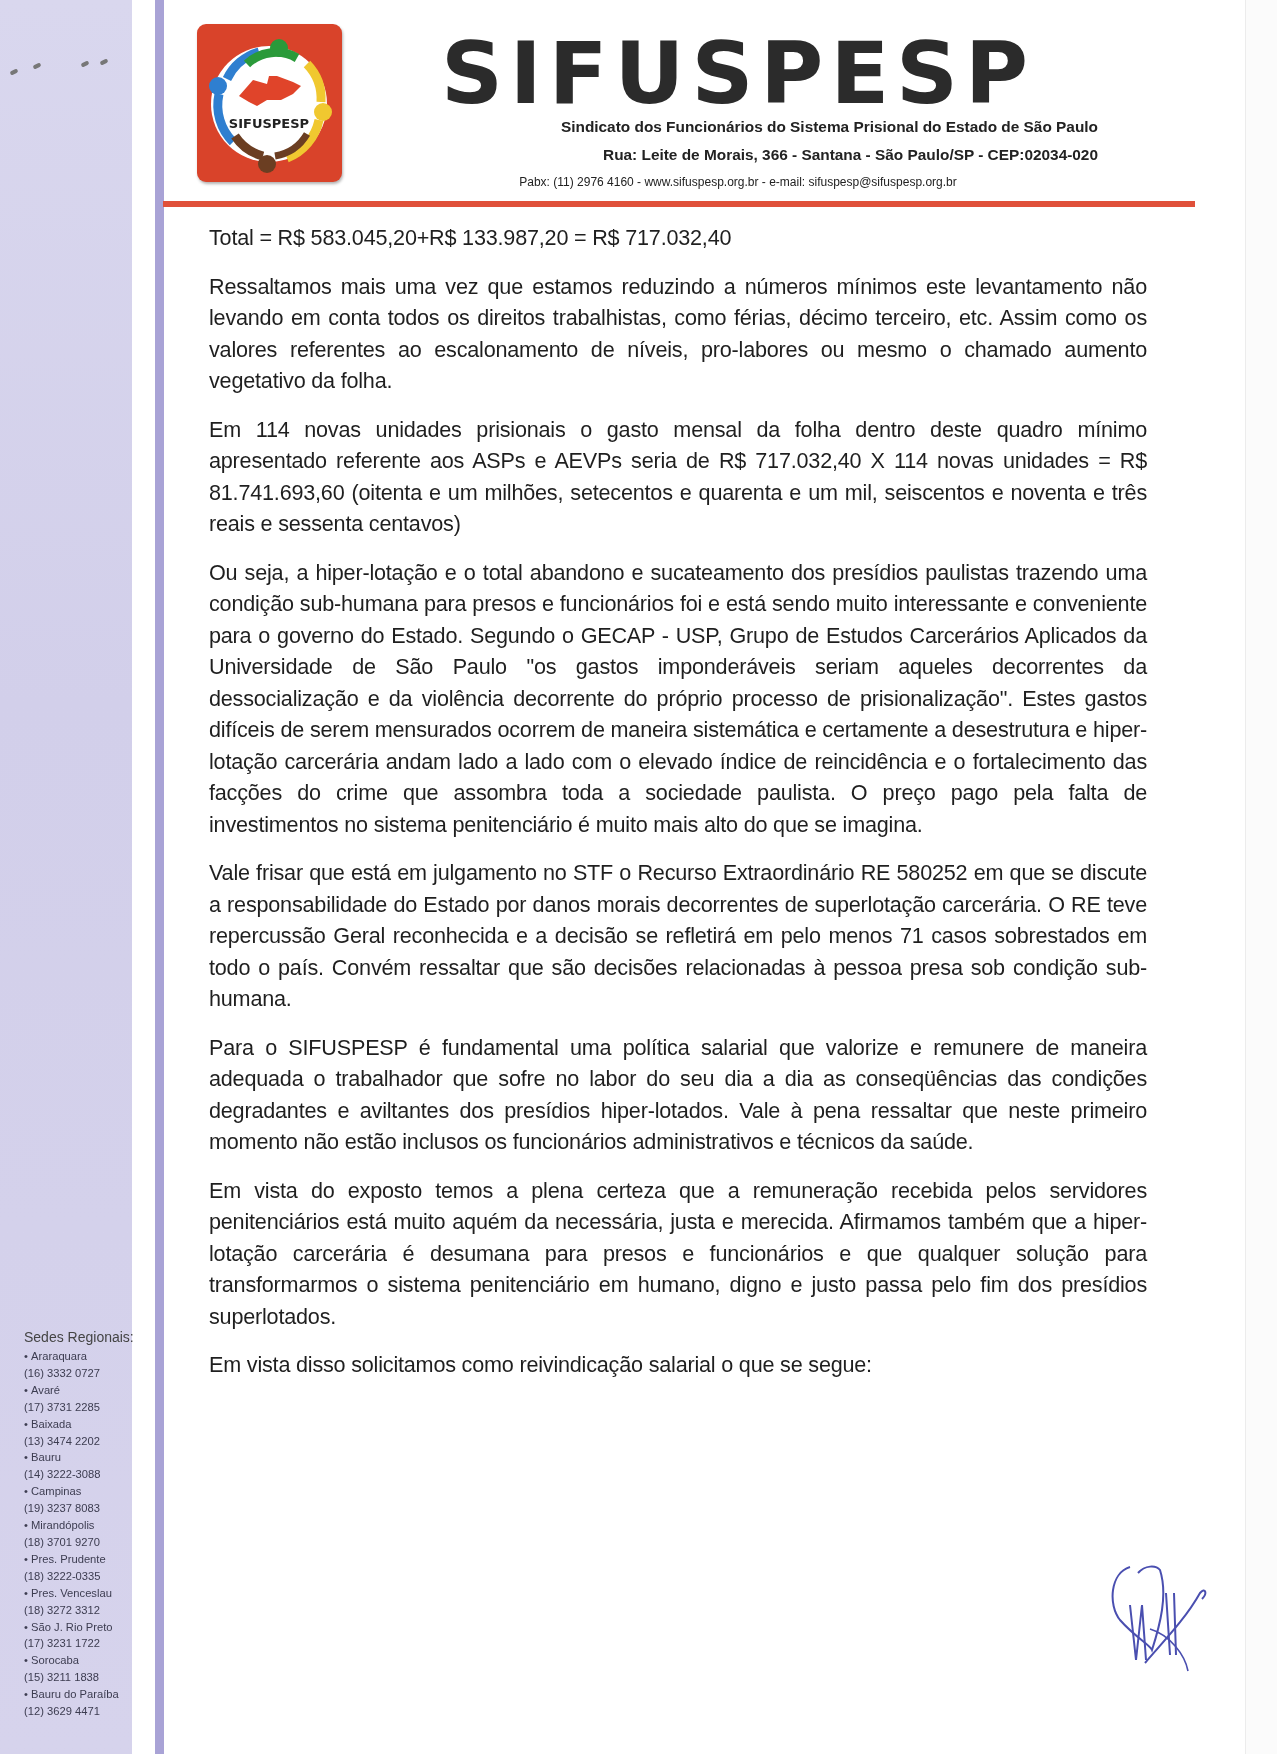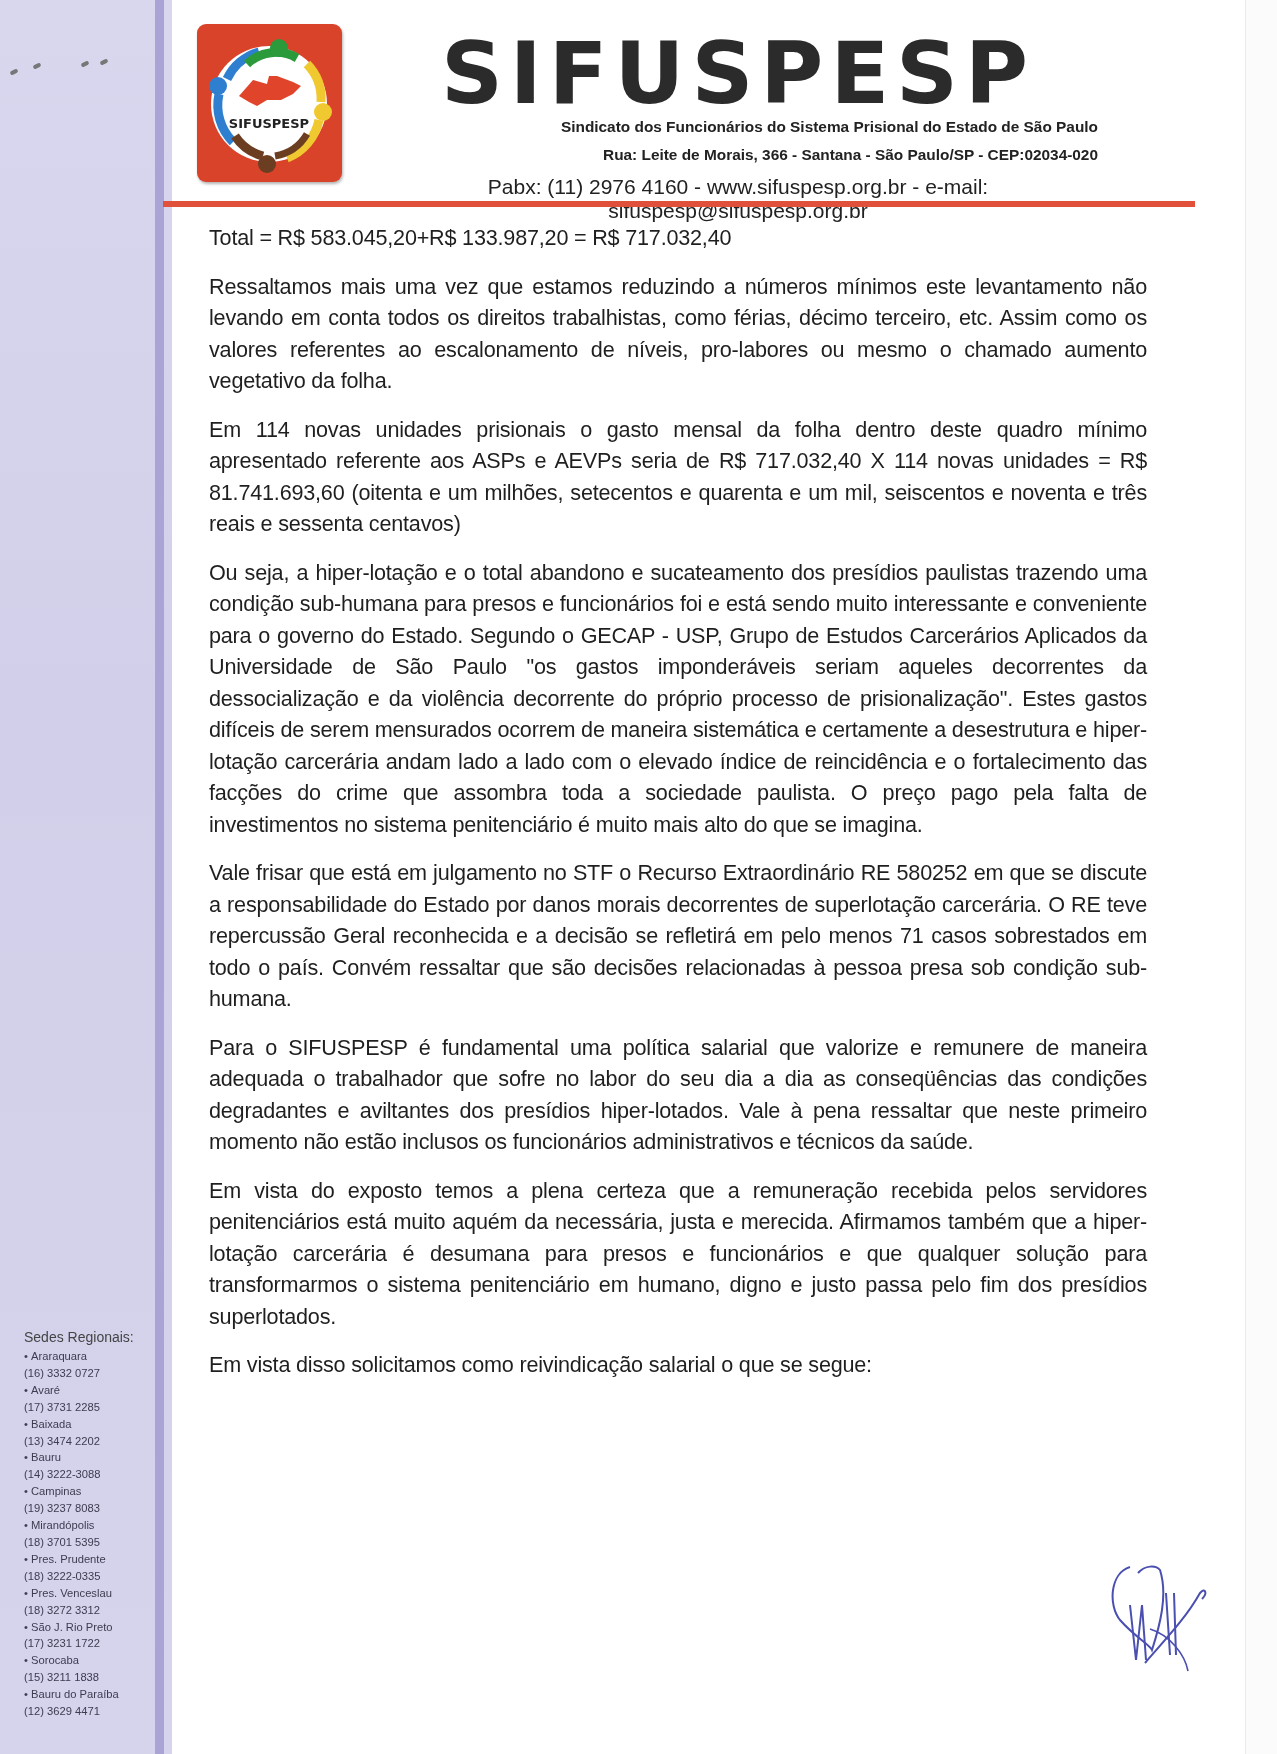--- a/index.html
+++ b/index.html
@@ -8,21 +8,21 @@
     background: #ffffff;
     font-family: "Liberation Sans", sans-serif;
     color: #222;
   }
   .page-edge {
     position: absolute; left: 1245px; top: 0; width: 32px; height: 1754px;
     background: #fbfbfb; border-left: 1px solid #ececec;
   }
   
   .sidebar {
-    position: absolute; left: 0; top: 0; width: 172px; height: 1754px;
+    position: absolute; left: 0; top: 0; width: 132px; height: 1754px;
     background: linear-gradient(180deg, #d9d7ee 0%, #d2cfea 40%, #d6d3ec 100%);
   }
   .sidebar-stripe {
     position: absolute; left: 155px; top: 0; width: 9px; height: 1754px;
     background: #a9a3d6;
   }
   .punch-holes { position: absolute; left: 8px; top: 62px; width: 100px; height: 20px; }
   .punch-holes span {
     position: absolute; top: 0; width: 8px; height: 4px; background: #777; border-radius: 2px;
     transform: rotate(-25deg);
@@ -44,21 +44,21 @@
   .brand {
     position: absolute; left: 378px; top: 28px; width: 720px; text-align: center;
     font-family: "DejaVu Sans", sans-serif; font-weight: bold;
     font-size: 86px; line-height: 90px; letter-spacing: 7px; color: #2b2b2b;
   }
   .subline {
     position: absolute; left: 378px; width: 720px; text-align: center; color: #222;
   }
   .sub1 { top: 118px; font-size: 15.4px; font-weight: bold; text-align: right; }
   .sub2 { top: 146px; font-size: 15.4px; font-weight: bold; text-align: right; }
-  .sub3 { top: 175px; font-size: 21px; }
+  .sub3 { top: 175px; font-size: 12px; }
   .rule {
     position: absolute; left: 163px; top: 201px; width: 1032px; height: 6px;
     background: #e0503a;
   }
 
   
   .content {
     position: absolute; left: 209px; top: 222px; width: 938px;
     font-family: "Liberation Sans", sans-serif; font-size: 21.6px; line-height: 31.5px;
     color: #1f1f1f; letter-spacing: -0.2px;
@@ -95,21 +95,21 @@
     <div>
         <div class="reg-name">Bauru</div>
         <div>(14) 3222-3088</div>
       </div>
     <div>
         <div class="reg-name">Campinas</div>
         <div>(19) 3237 8083</div>
       </div>
     <div>
         <div class="reg-name">Mirandópolis</div>
-        <div>(18) 3701 5395</div>
+        <div>(18) 3701 9270</div>
       </div>
     <div>
         <div class="reg-name">Pres. Prudente</div>
         <div>(18) 3222-0335</div>
       </div>
     <div>
         <div class="reg-name">Pres. Venceslau</div>
         <div>(18) 3272 3312</div>
       </div>
     <div>

